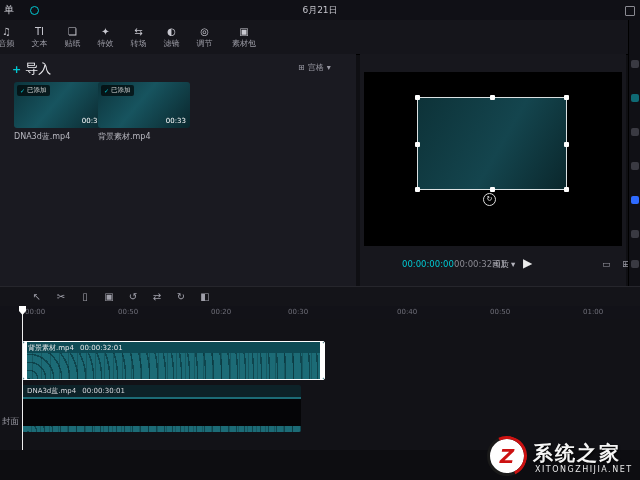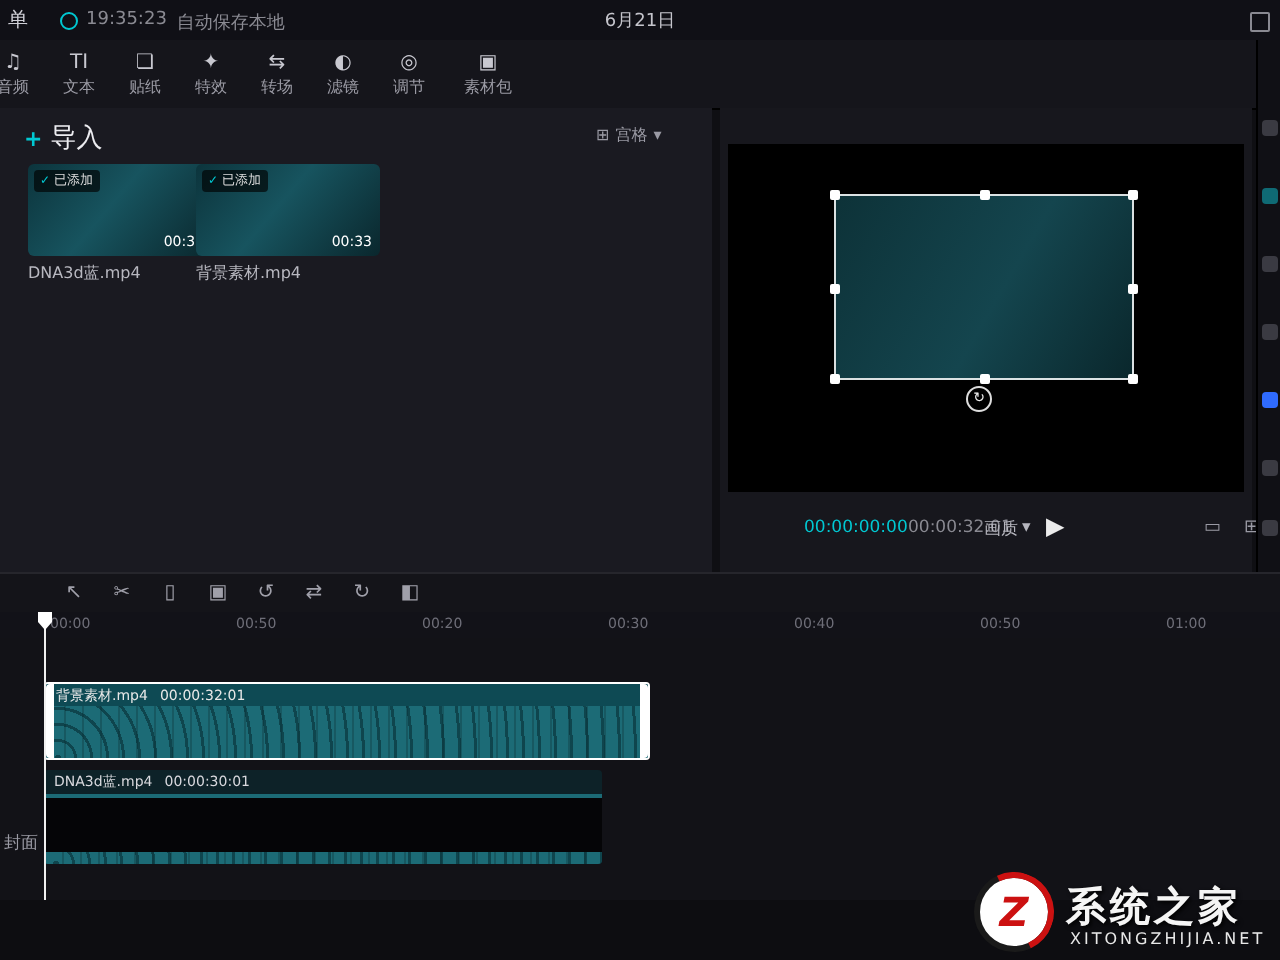--- a/index.html
+++ b/index.html
@@ -89,24 +89,20 @@
   .wm-url{left:535px;top:465px;font-size:8px;color:#e8e8e8;letter-spacing:1.5px;}
 </style>
 </head>
 <body>
 
 <div id="app">
 
   <div class="abs topbar">
     <span class="abs menu-label">单</span>
     <span class="abs clock"></span>
-    <span class="abs autosave">
-      <span>19:35:23</span>
-      <span>自动保存本地</span>
-    </span>
     <span class="abs date">6月21日</span>
     <span class="abs winicon"></span>
   </div>
 
   <div class="abs ribbon"></div>
   <div class="abs tabs">
     <div class="tab">
       <span class="g">♫</span>
       <span class="l">音频</span>
       </div>
@@ -222,21 +218,21 @@
       <span class="tool">⇄</span>
       <span class="tool">↻</span>
       <span class="tool">◧</span>
     </div>
   </div>
 
   <div class="abs ruler">
     <span class="abs tick" style="left:25px;text-align:right;">00:00</span>
     <span class="abs tick" style="left:118px;">00:50</span>
     <span class="abs tick" style="left:211px;">00:20</span>
-    <span class="abs tick" style="left:304px;">00:30</span>
+    <span class="abs tick" style="left:288px;">00:30</span>
     <span class="abs tick" style="left:397px;text-align:right;">00:40</span>
     <span class="abs tick" style="left:490px;">00:50</span>
     <span class="abs tick" style="left:583px;">01:00</span>
   </div>
 
   <div class="abs tracks">
     <div class="abs clip1">
       <div class="lab">
         <span>背景素材.mp4</span>
         <span>00:00:32:01</span>

